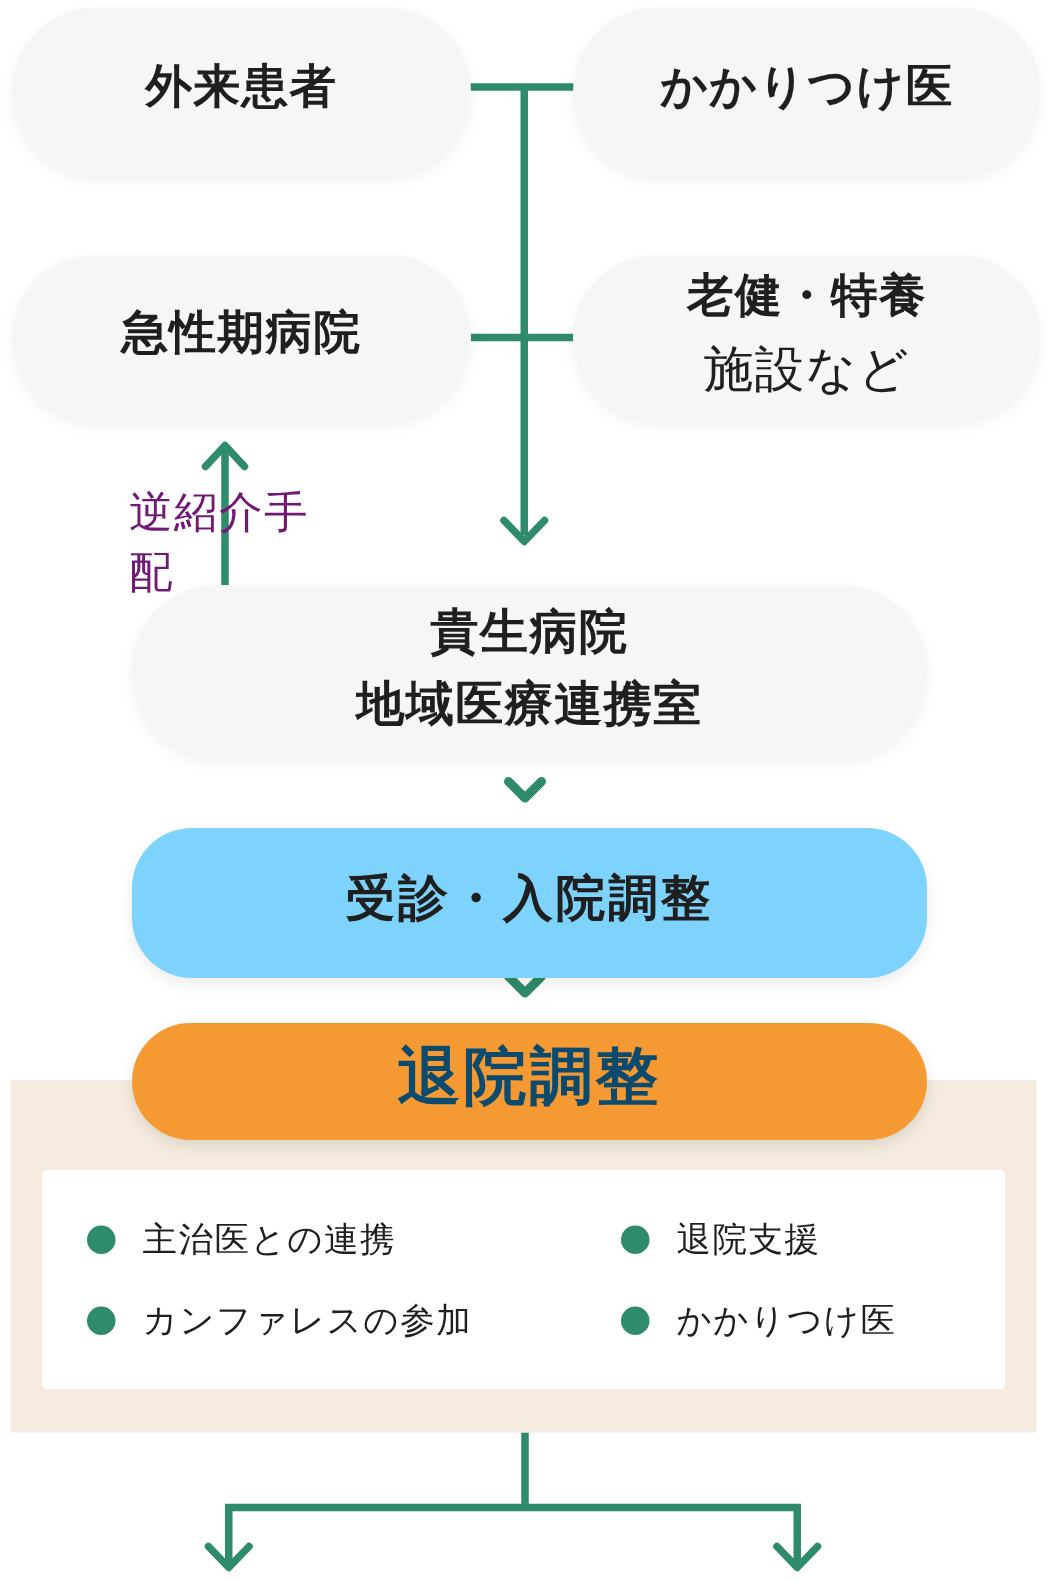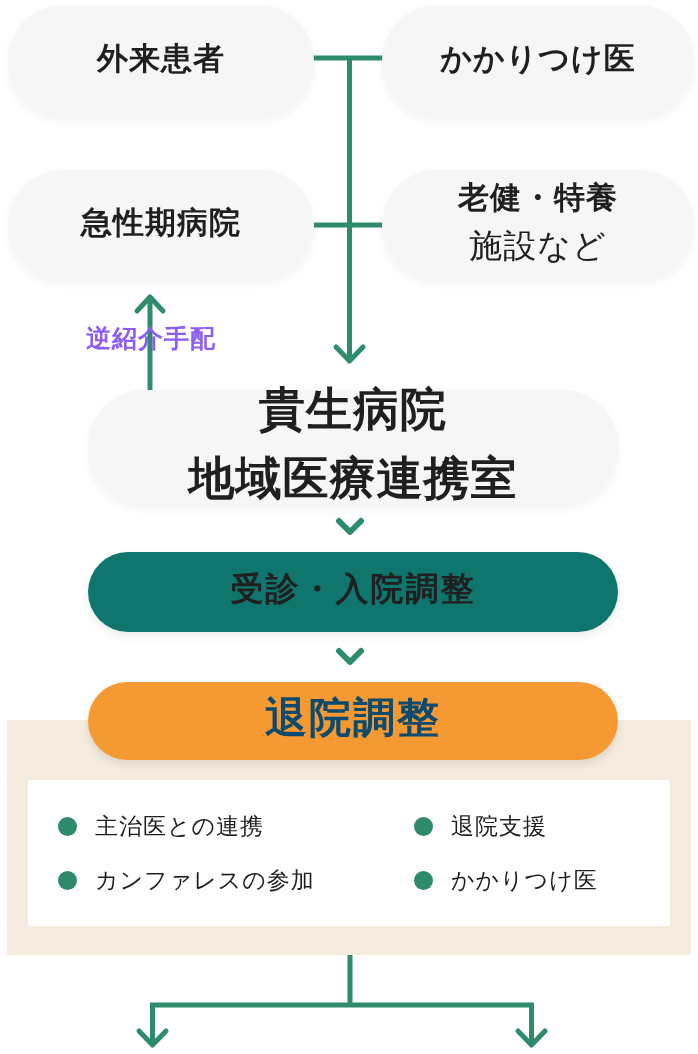--- a/index.html
+++ b/index.html
@@ -18,38 +18,38 @@
   }
   .node .title{font-size:31px;line-height:1.25;letter-spacing:1px;}
   .node .subtitle{font-size:33px;font-weight:400;margin-top:4px;letter-spacing:1px;}
 
   .n-outpatient{left:8px;top:5px;width:306px;height:112px;}
   .n-family{left:382px;top:5px;width:312px;height:112px;}
   .n-acute{left:8px;top:170px;width:306px;height:110px;}
   .n-facility{left:382px;top:170px;width:312px;height:110px;}
 
   .n-hospital{left:88px;top:390px;width:530px;height:115px;border-radius:56px;}
-  .n-hospital .title{font-size:46px;line-height:1.5;}
+  .n-hospital .title{font-size:32px;line-height:1.5;}
 
   .n-admission{
-    left:88px;top:552px;width:530px;height:80px;border-radius:40px;
-    background:#0f766e;box-shadow:0 4px 10px rgba(0,0,0,0.08);
+    left:88px;top:552px;width:530px;height:100px;border-radius:40px;
+    background:#7dd3fc;box-shadow:0 4px 10px rgba(0,0,0,0.08);
   }
   .n-admission .title{font-size:33px;letter-spacing:2px;}
 
   .n-discharge{
     left:88px;top:682px;width:530px;height:78px;border-radius:39px;
     background:#f59a33;box-shadow:0 4px 10px rgba(0,0,0,0.10);z-index:3;
   }
   .n-discharge .title{font-size:42px;color:#0c4a6e;letter-spacing:2px;}
 
   
   .arrow-label{
     position:absolute;left:86px;top:322px;width:140px;z-index:3;
-    font-size:25px;font-weight:700;letter-spacing:1px;color:#8b5cf6;
+    font-size:29px;font-weight:400;letter-spacing:1px;color:#701a75;
   }
 
   
   .detail-panel{position:absolute;left:7px;top:720px;width:684px;height:235px;background:#f5ecdf;z-index:2;}
   .detail-card{
     position:absolute;left:21px;top:60px;width:642px;height:146px;background:#ffffff;border-radius:3px;
     display:grid;grid-template-columns:356px 1fr;align-content:center;row-gap:23px;
     padding-left:30px;box-sizing:border-box;
   }
   .task{display:flex;align-items:center;gap:18px;}

